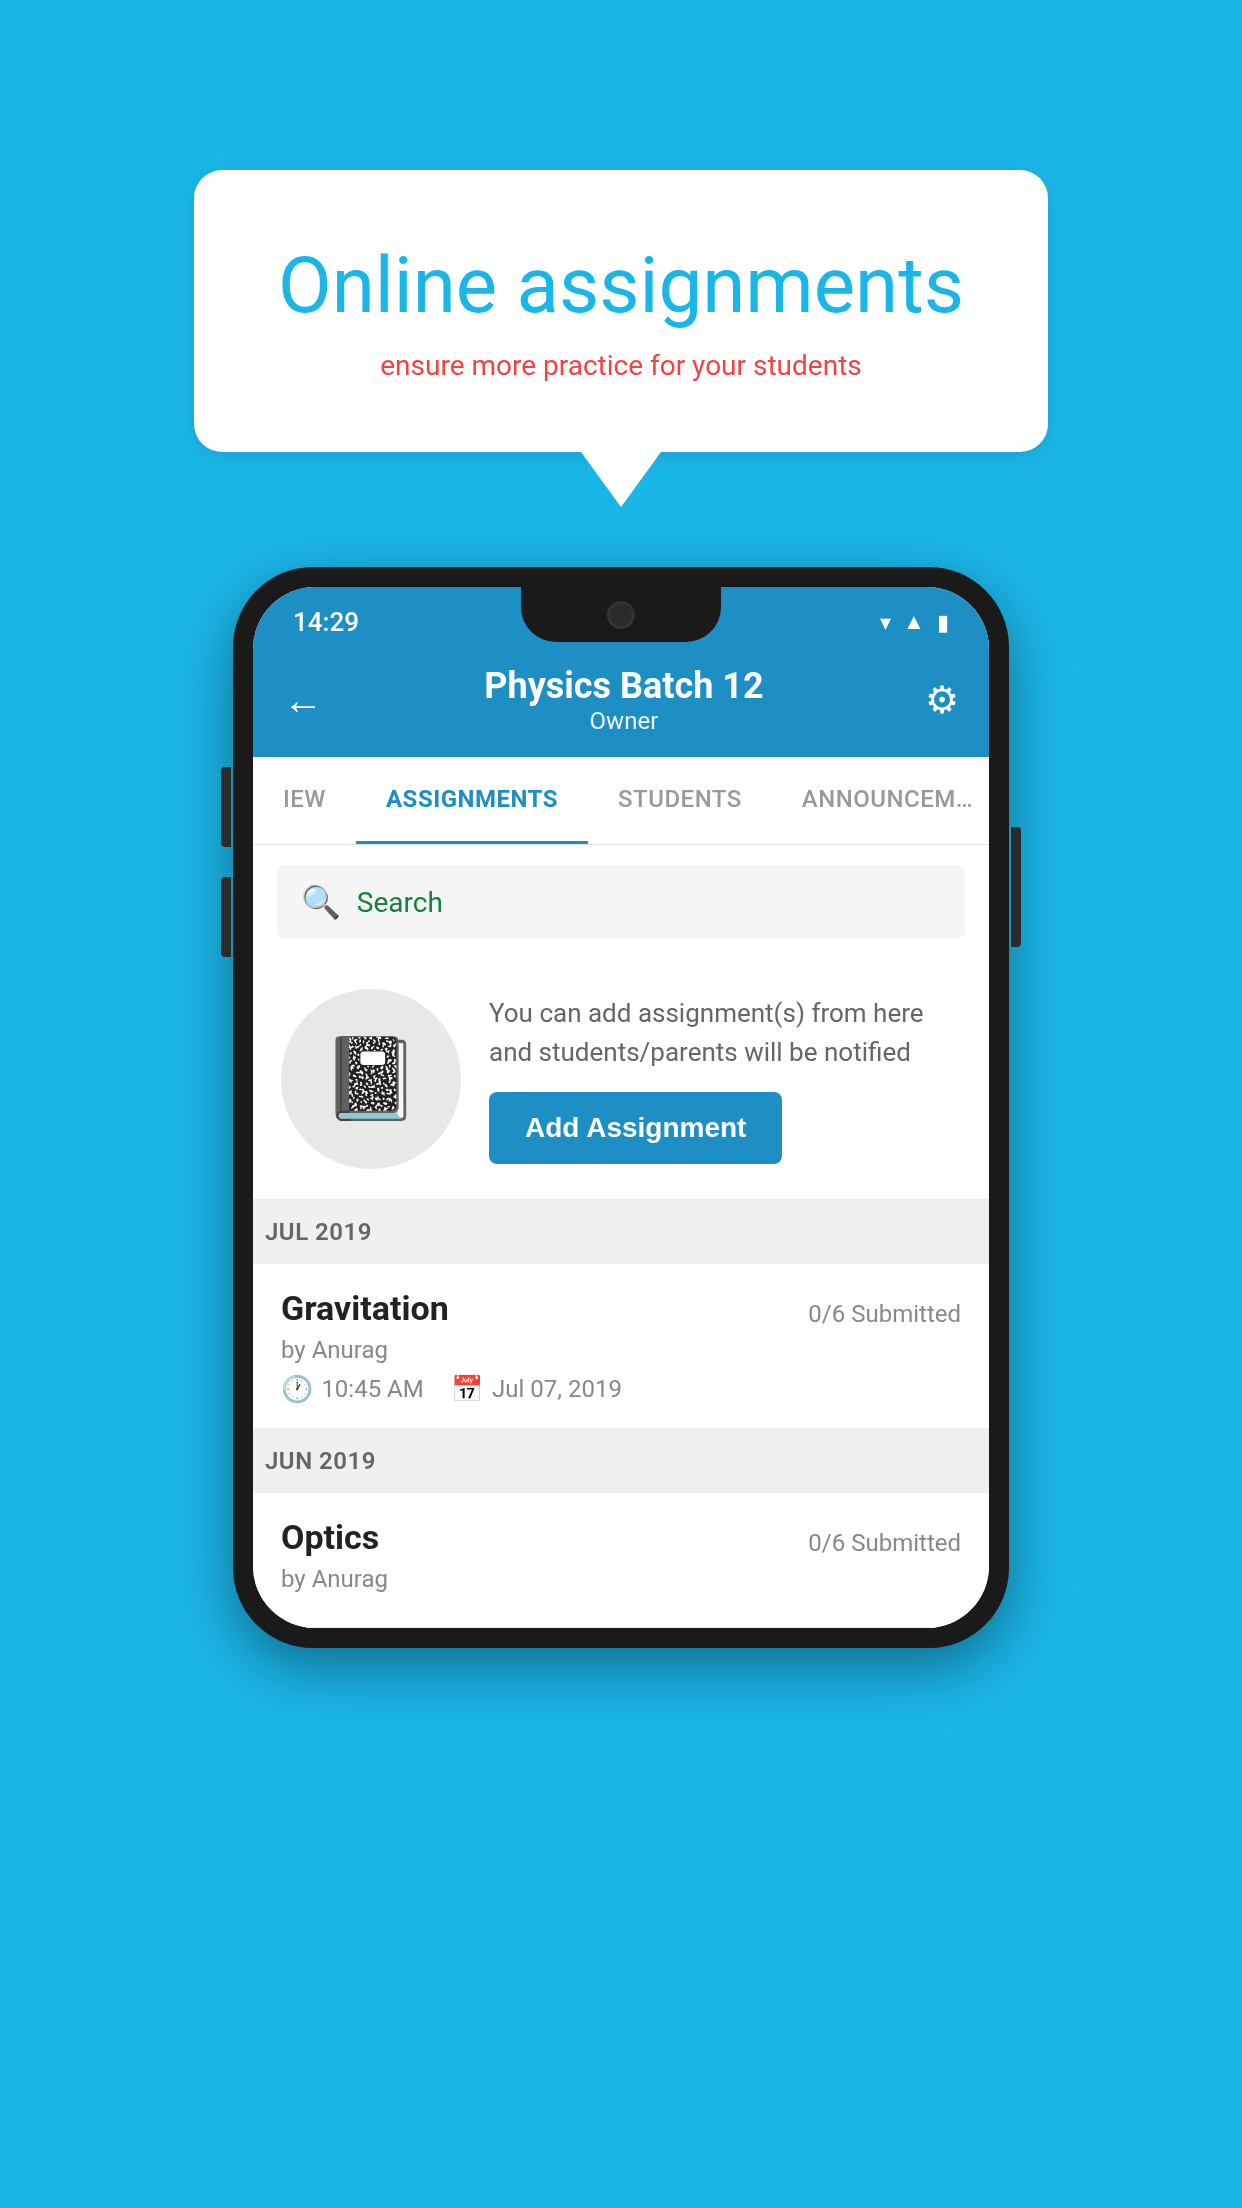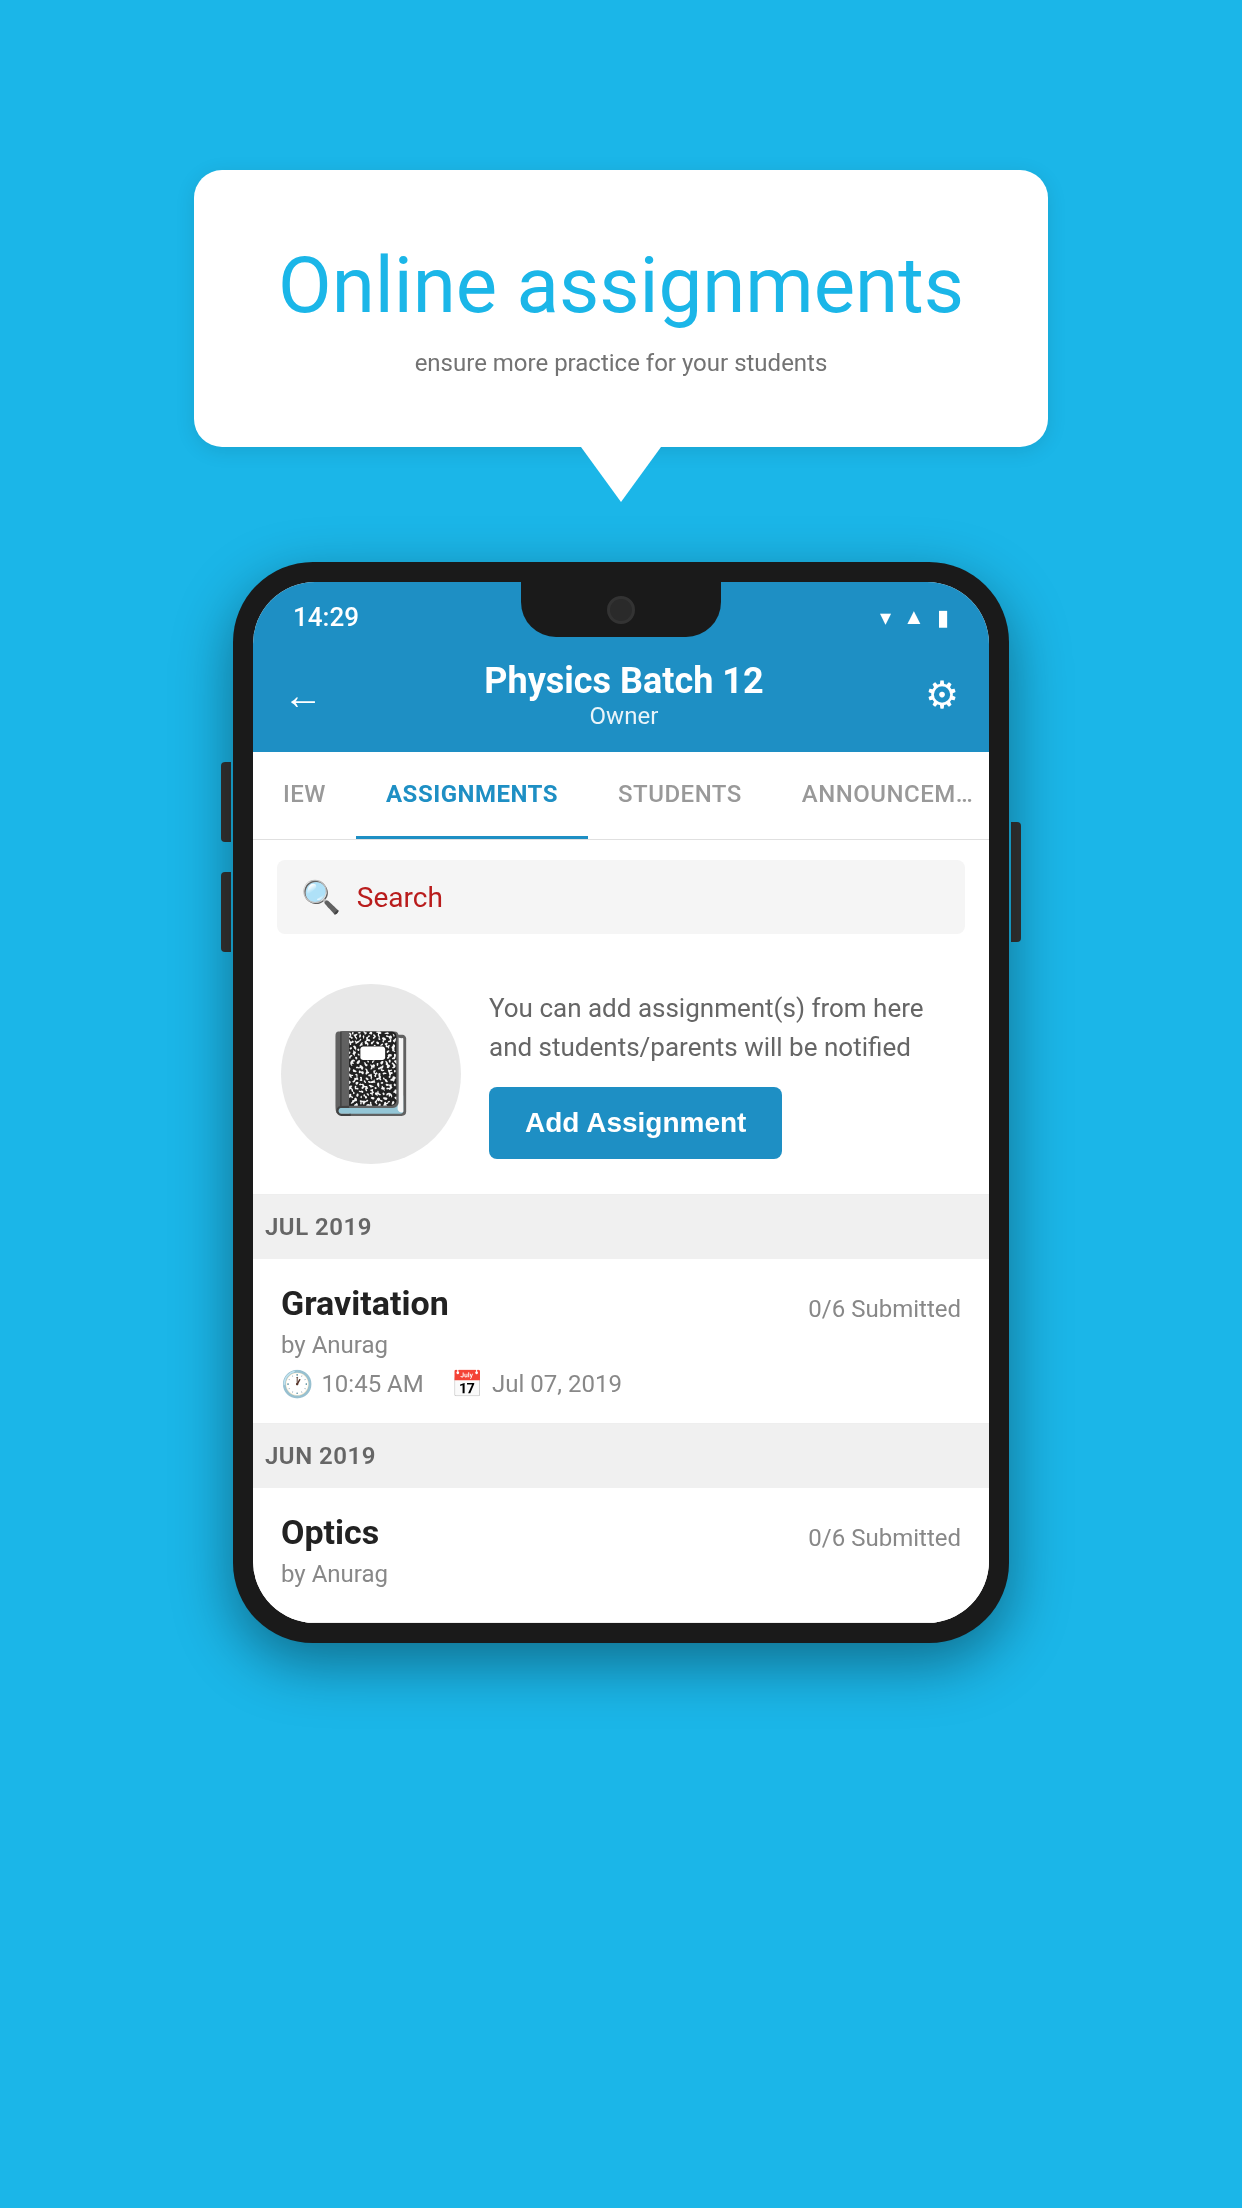--- a/index.html
+++ b/index.html
@@ -32,22 +32,22 @@
     }
 
     .speech-bubble-title {
       font-size: 78px;
       color: #1bb6e8;
       font-weight: 400;
       margin-bottom: 18px;
     }
 
     .speech-bubble-subtitle {
-      font-size: 24px;
-      color: #737373;
+      font-size: 28px;
+      color: #ef4444;
       font-weight: 400;
     }
 
     .speech-bubble-arrow {
       width: 0;
       height: 0;
       border-left: 40px solid transparent;
       border-right: 40px solid transparent;
       border-top: 55px solid white;
       margin: 0 auto;
@@ -202,21 +202,21 @@
       gap: 16px;
     }
 
     .search-icon-el {
       font-size: 32px;
       color: #999;
     }
 
     .search-text {
       font-size: 28px;
-      color: #b91c1c;
+      color: #15803d;
     }
 
     
     .add-promo {
       background: white;
       padding: 30px 28px;
       display: flex;
       align-items: center;
       gap: 28px;
       border-bottom: 1px solid #eee;

